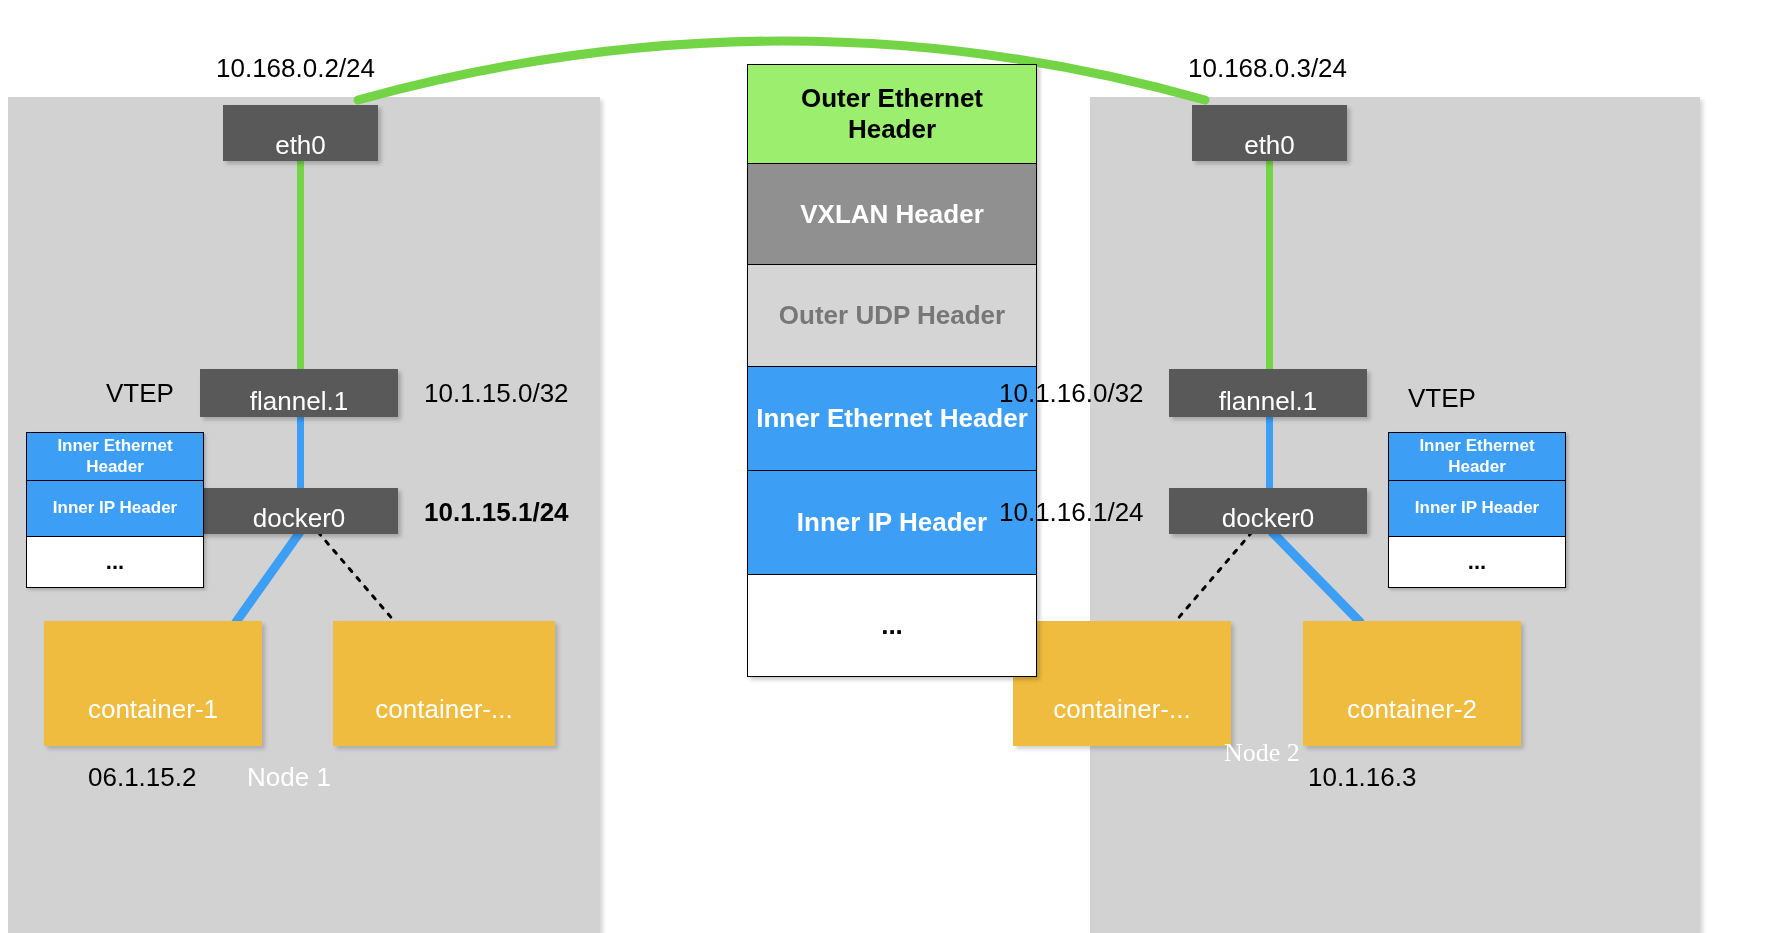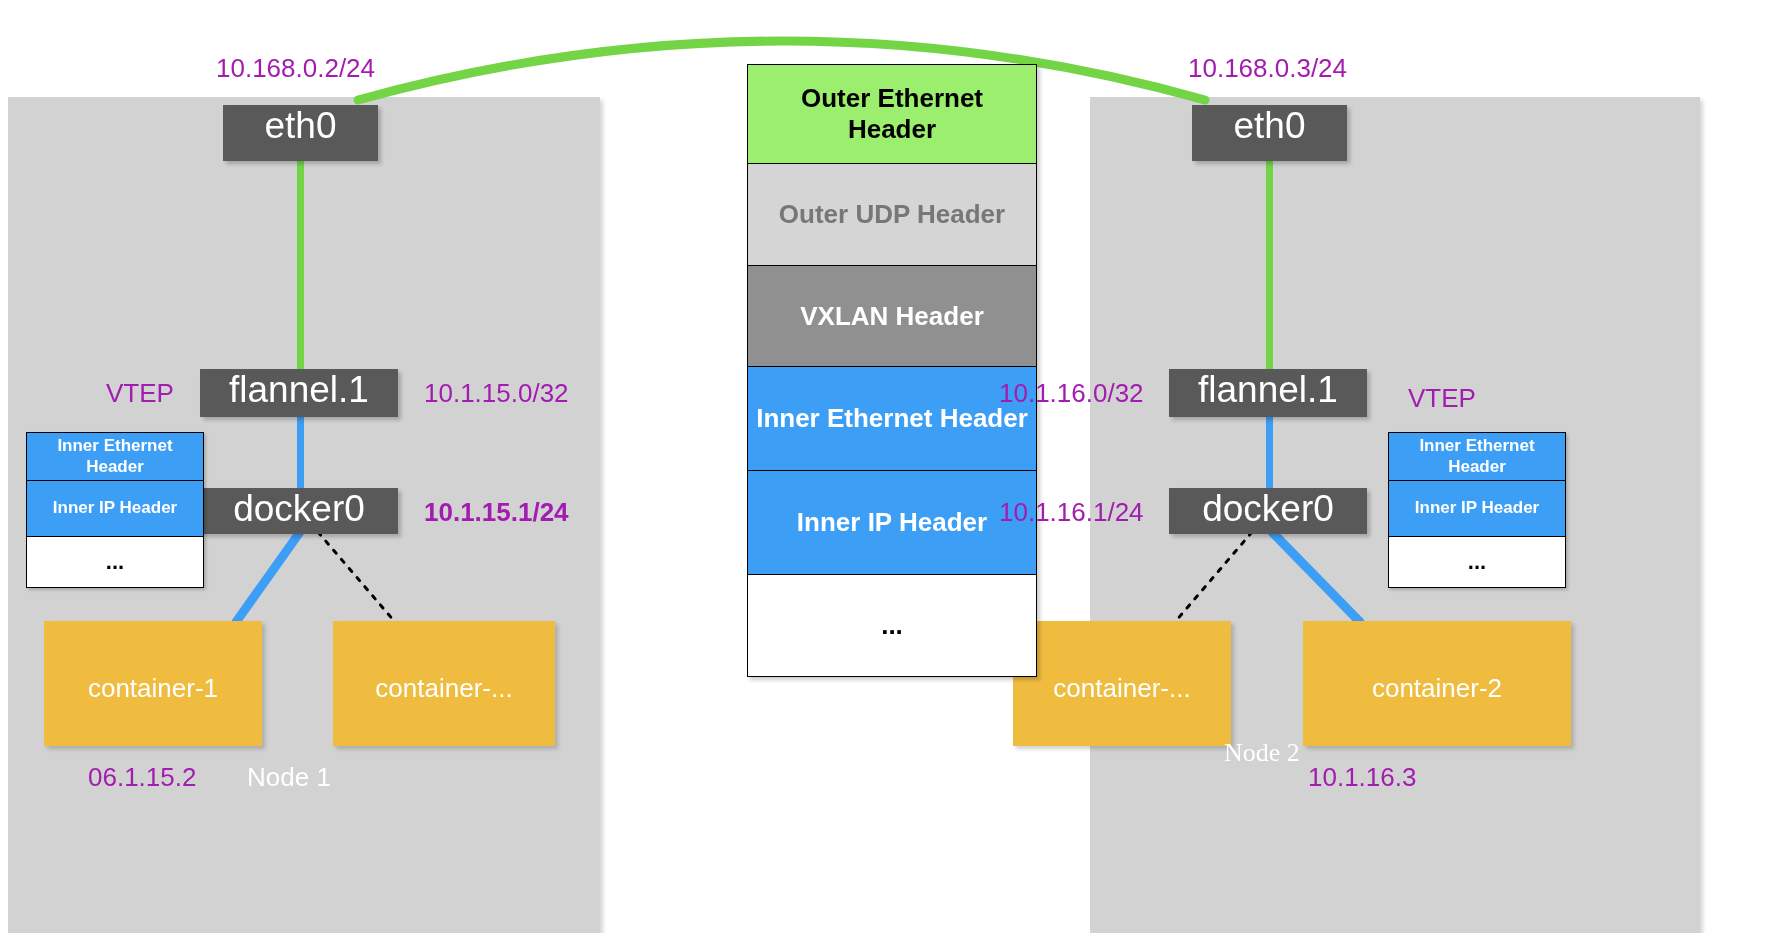--- a/index.html
+++ b/index.html
@@ -26,47 +26,47 @@
   }
   #node-left  { left: 8px;    top: 97px; width: 592px; height: 836px; }
   #node-right { left: 1090px; top: 97px; width: 610px; height: 836px; }
 
   
   .iface {
     position: absolute;
     background: #595959;
     color: #ffffff;
     display: flex;
-    align-items: flex-start;
-    justify-content: center;
-    font-size: 37px;
+    align-items: flex-end;
+    justify-content: center;
+    font-size: 26px;
     box-shadow: 3px 3px 4px rgba(0,0,0,0.22);
     z-index: 6;
   }
 
   
   .container-box {
     position: absolute;
     background: #efbc3f;
     color: #ffffff;
     display: flex;
-    align-items: flex-start;
+    align-items: center;
     justify-content: center;
     padding-top: 52px;
     box-sizing: border-box;
     font-size: 26px;
     box-shadow: 3px 3px 4px rgba(0,0,0,0.18);
     z-index: 4;
   }
 
   
   .lbl {
     position: absolute;
     font-size: 26px;
-    color: #a21caf;
+    color: #000000;
     white-space: nowrap;
     z-index: 7;
   }
   .lbl.white { color: #ffffff; }
 
   
   .link {
     position: absolute;
     z-index: 3;
   }
@@ -214,29 +214,29 @@
 
   <div class="mini-stack" style="left:1388px; top:432px;">
     <div class="mini-row mini-blue" style="height:48px;">Inner Ethernet Header</div>
     <div class="mini-row mini-blue" style="height:56px;">Inner IP Header</div>
     <div class="mini-row mini-white" style="height:52px;">...</div>
   </div>
 
   <div class="container-box" style="left:1013px; top:621px; width:218px; height:125px;">
     <span>container-...</span>
   </div>
-  <div class="container-box" style="left:1303px; top:621px; width:268px; height:125px;">
+  <div class="container-box" style="left:1303px; top:621px; width:218px; height:125px;">
     <span>container-2</span>
   </div>
 
   <div class="lbl white" style="left:1224px; top:738px;font-family:Liberation Serif, serif;">Node 2</div>
   <div class="lbl" style="left:1308px; top:762px;">10.1.16.3</div>
 
   <div id="packet-stack">
     <div class="pkt-row pkt-green" style="height:99px;">Outer Ethernet Header</div>
+    <div class="pkt-row pkt-mgray" style="height:101px;">VXLAN Header</div>
     <div class="pkt-row pkt-lgray" style="height:102px;">Outer UDP Header</div>
-    <div class="pkt-row pkt-mgray" style="height:101px;">VXLAN Header</div>
     <div class="pkt-row pkt-blue" style="height:104px;">Inner Ethernet Header</div>
     <div class="pkt-row pkt-blue" style="height:104px;">Inner IP Header</div>
     <div class="pkt-row pkt-white" style="height:103px;">...</div>
   </div>
 
 </div>
 
 </body></html>

